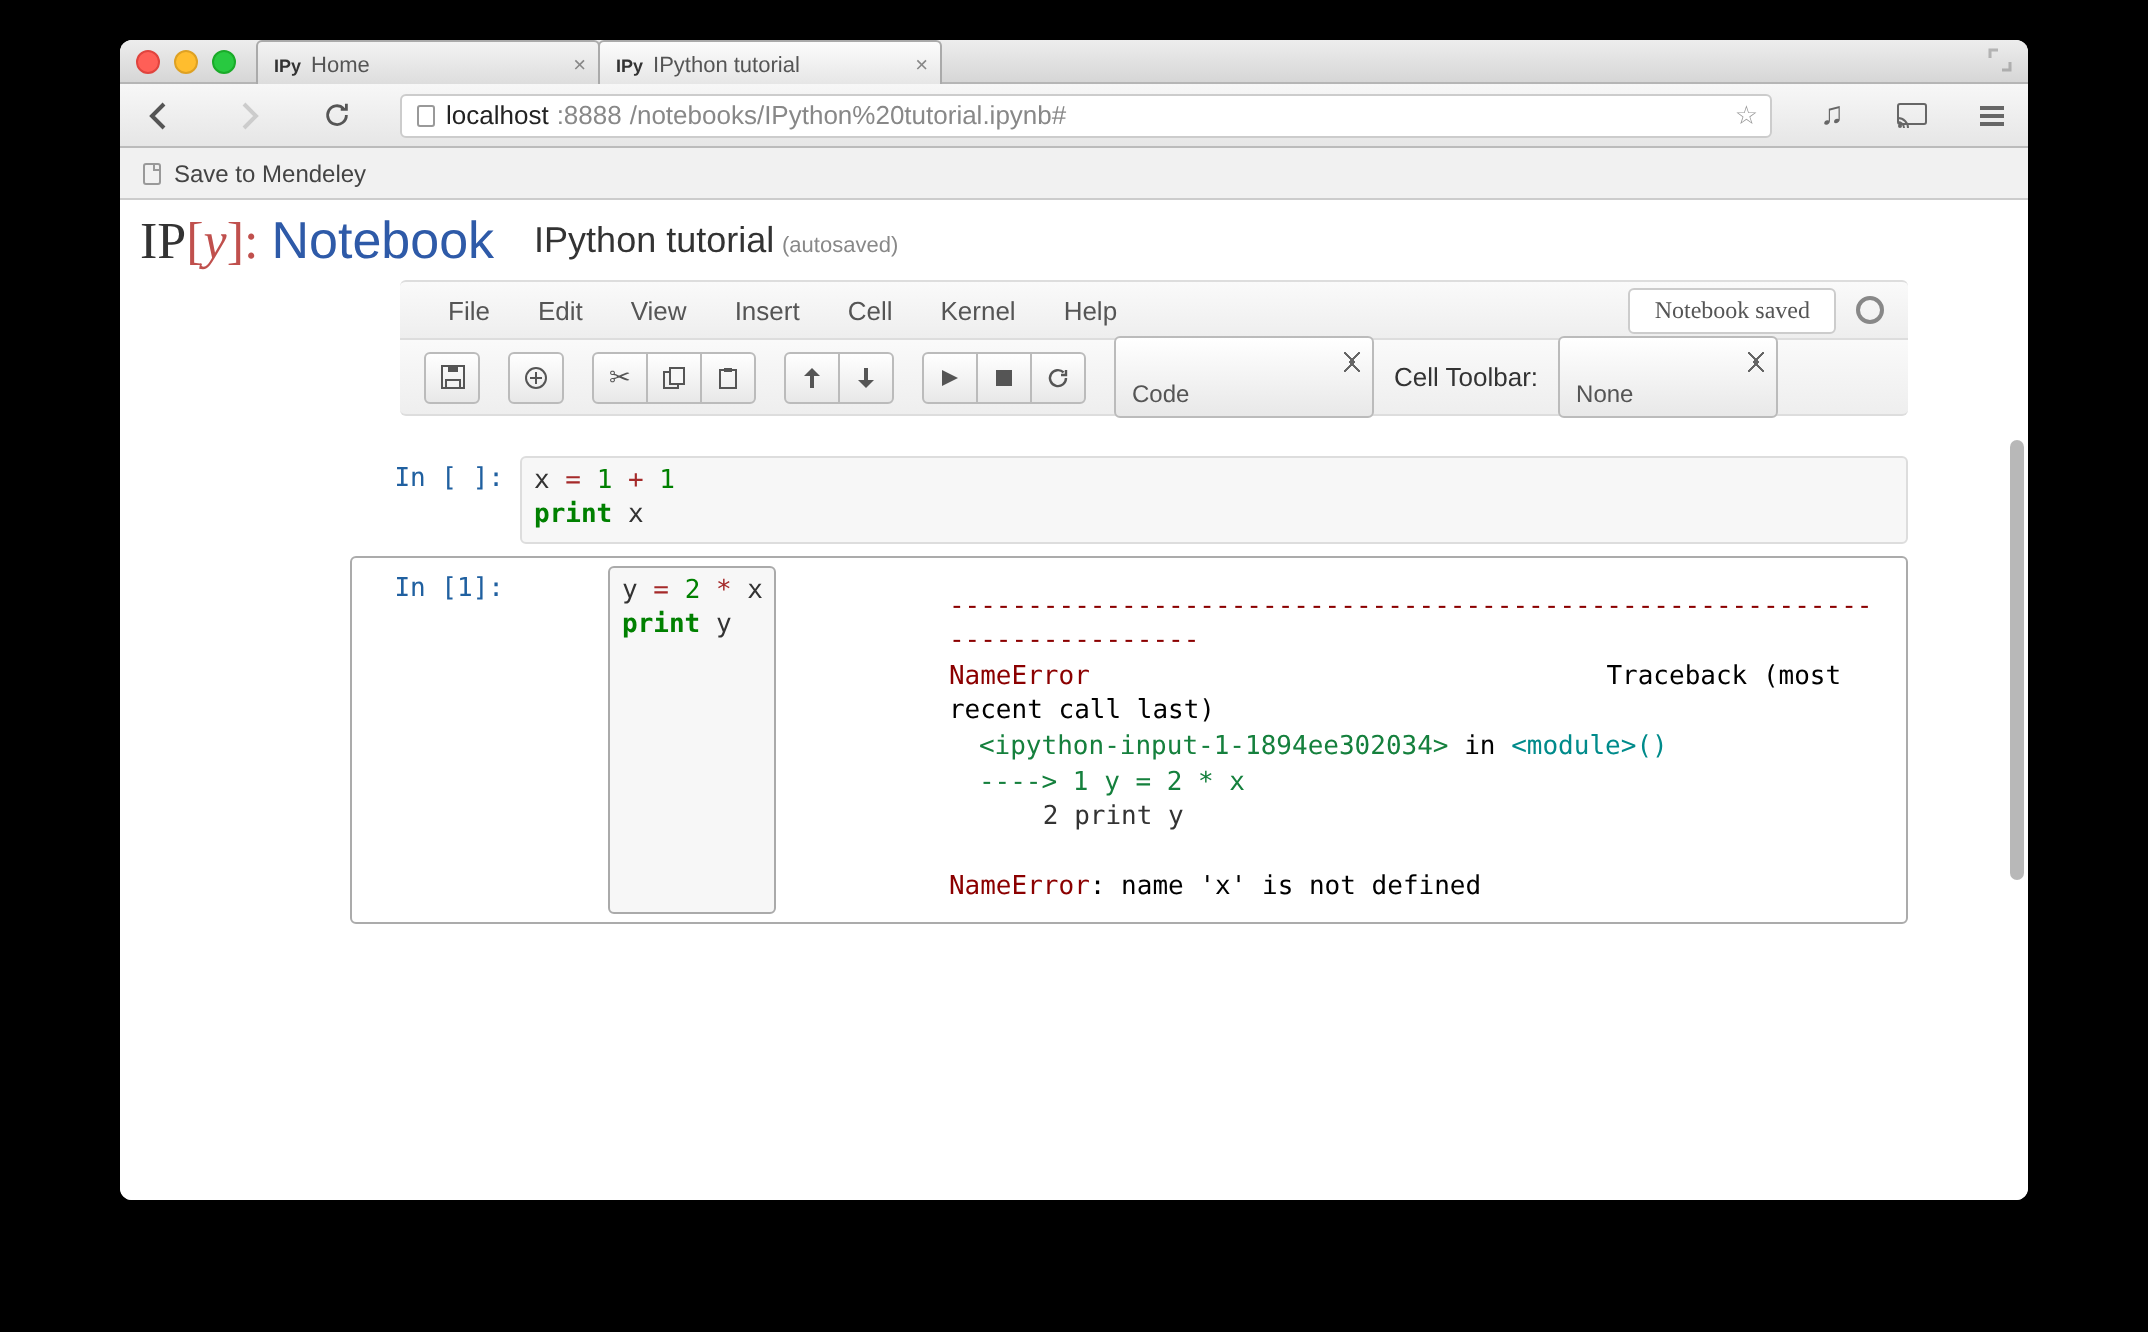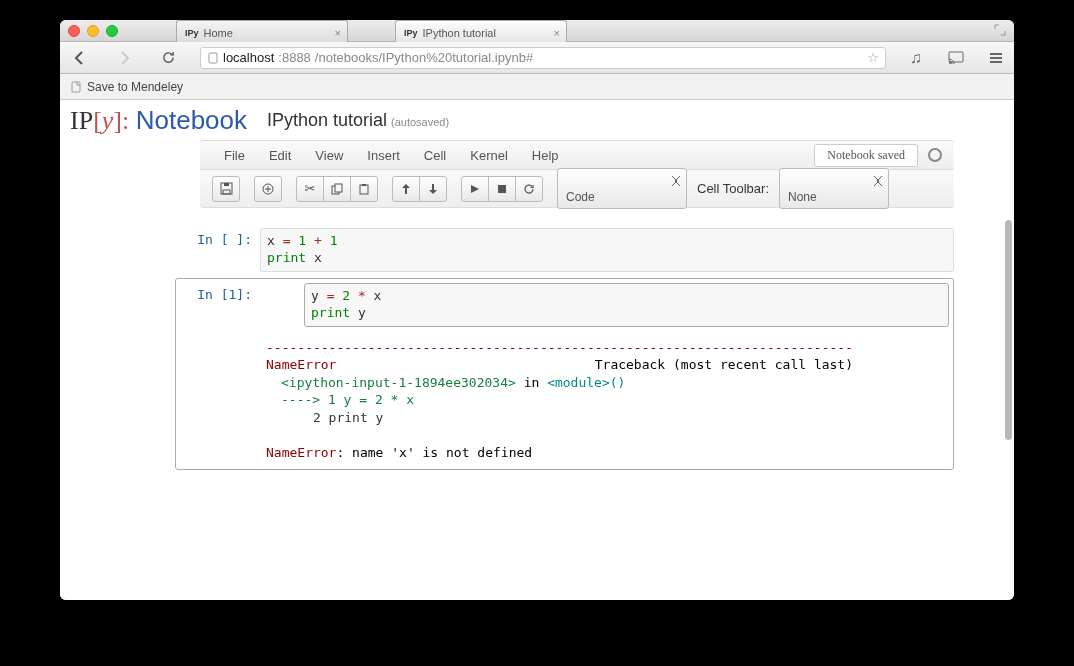--- a/index.html
+++ b/index.html
@@ -57,21 +57,20 @@
       display: flex;
       align-items: center;
       gap: 5px;
       position: relative;
       border: 1px solid #aaa;
       border-bottom: none;
       border-radius: 3px 3px 0 0;
       background: linear-gradient(#f3f3f3,#ddd);
       margin-right: -1px;
       width: 172px;
-      margin-left: 48px;
     }
     .tab.active { background: linear-gradient(#fcfcfc, #e6e6e6); }
     .tab .favicon { font-size: 9px; font-weight: bold; color: #333; }
     .tab .close { position: absolute; right: 6px; font-size: 11px; color: #888; }
     .toolbar {
       height: 32px;
       background: linear-gradient(#f7f7f7, #e6e6e6);
       border-bottom: 1px solid #bbb;
       display: flex;
       align-items: center;
@@ -264,21 +263,21 @@
       line-height: 1.3;
     }
     .output-area {
       flex: 1;
       font-family: Menlo, Monaco, monospace;
       font-size: 13px;
       padding: 4px 6px;
       white-space: pre-wrap;
       line-height: 1.35;
     }
-    .kw { color: #008000; font-weight: normal; }
+    .kw { color: #008000; font-weight: bold; }
     .num { color: #008000; }
     .op { color: #a52a2a; }
     .err-red { color: #8b0000; }
     .err-cyan { color: #008b8b; }
     .err-dark { color: #333; }
     .err-green { color: #15803d; margin-left: 15px; }
     .scrollbar {
       position: absolute;
       right: 2px;
       top: 120px;
@@ -458,21 +457,21 @@
 
     <div class="notebook-body">
 
       <div class="cell">
         <div class="prompt">In [ ]:</div>
         <div class="input-area">x <span class="op">=</span> <span class="num">1</span> <span class="op">+</span> <span class="num">1</span>
 <span class="kw">print</span> x</div>
       </div>
 
       <div class="cell selected">
-        <div style="display:flex;flex-direction:column;width:100%">
+        <div style="display:flex;flex-direction:row;width:100%">
           <div style="display:flex">
             <div class="prompt">In [1]:</div>
             <div class="input-area">y <span class="op">=</span> <span class="num">2</span> <span class="op">*</span> x
 <span class="kw">print</span> y</div>
           </div>
           <div style="display:flex;margin-top:8px">
             <div class="prompt"></div>
             <div class="output-area"><span class="err-red">---------------------------------------------------------------------------</span>
 <span class="err-red">NameError</span>                                 <span>Traceback (most recent call last)</span>
 <span class="err-green">&lt;ipython-input-1-1894ee302034&gt;</span><span> in </span><span class="err-cyan">&lt;module&gt;</span><span class="err-cyan">()</span>

